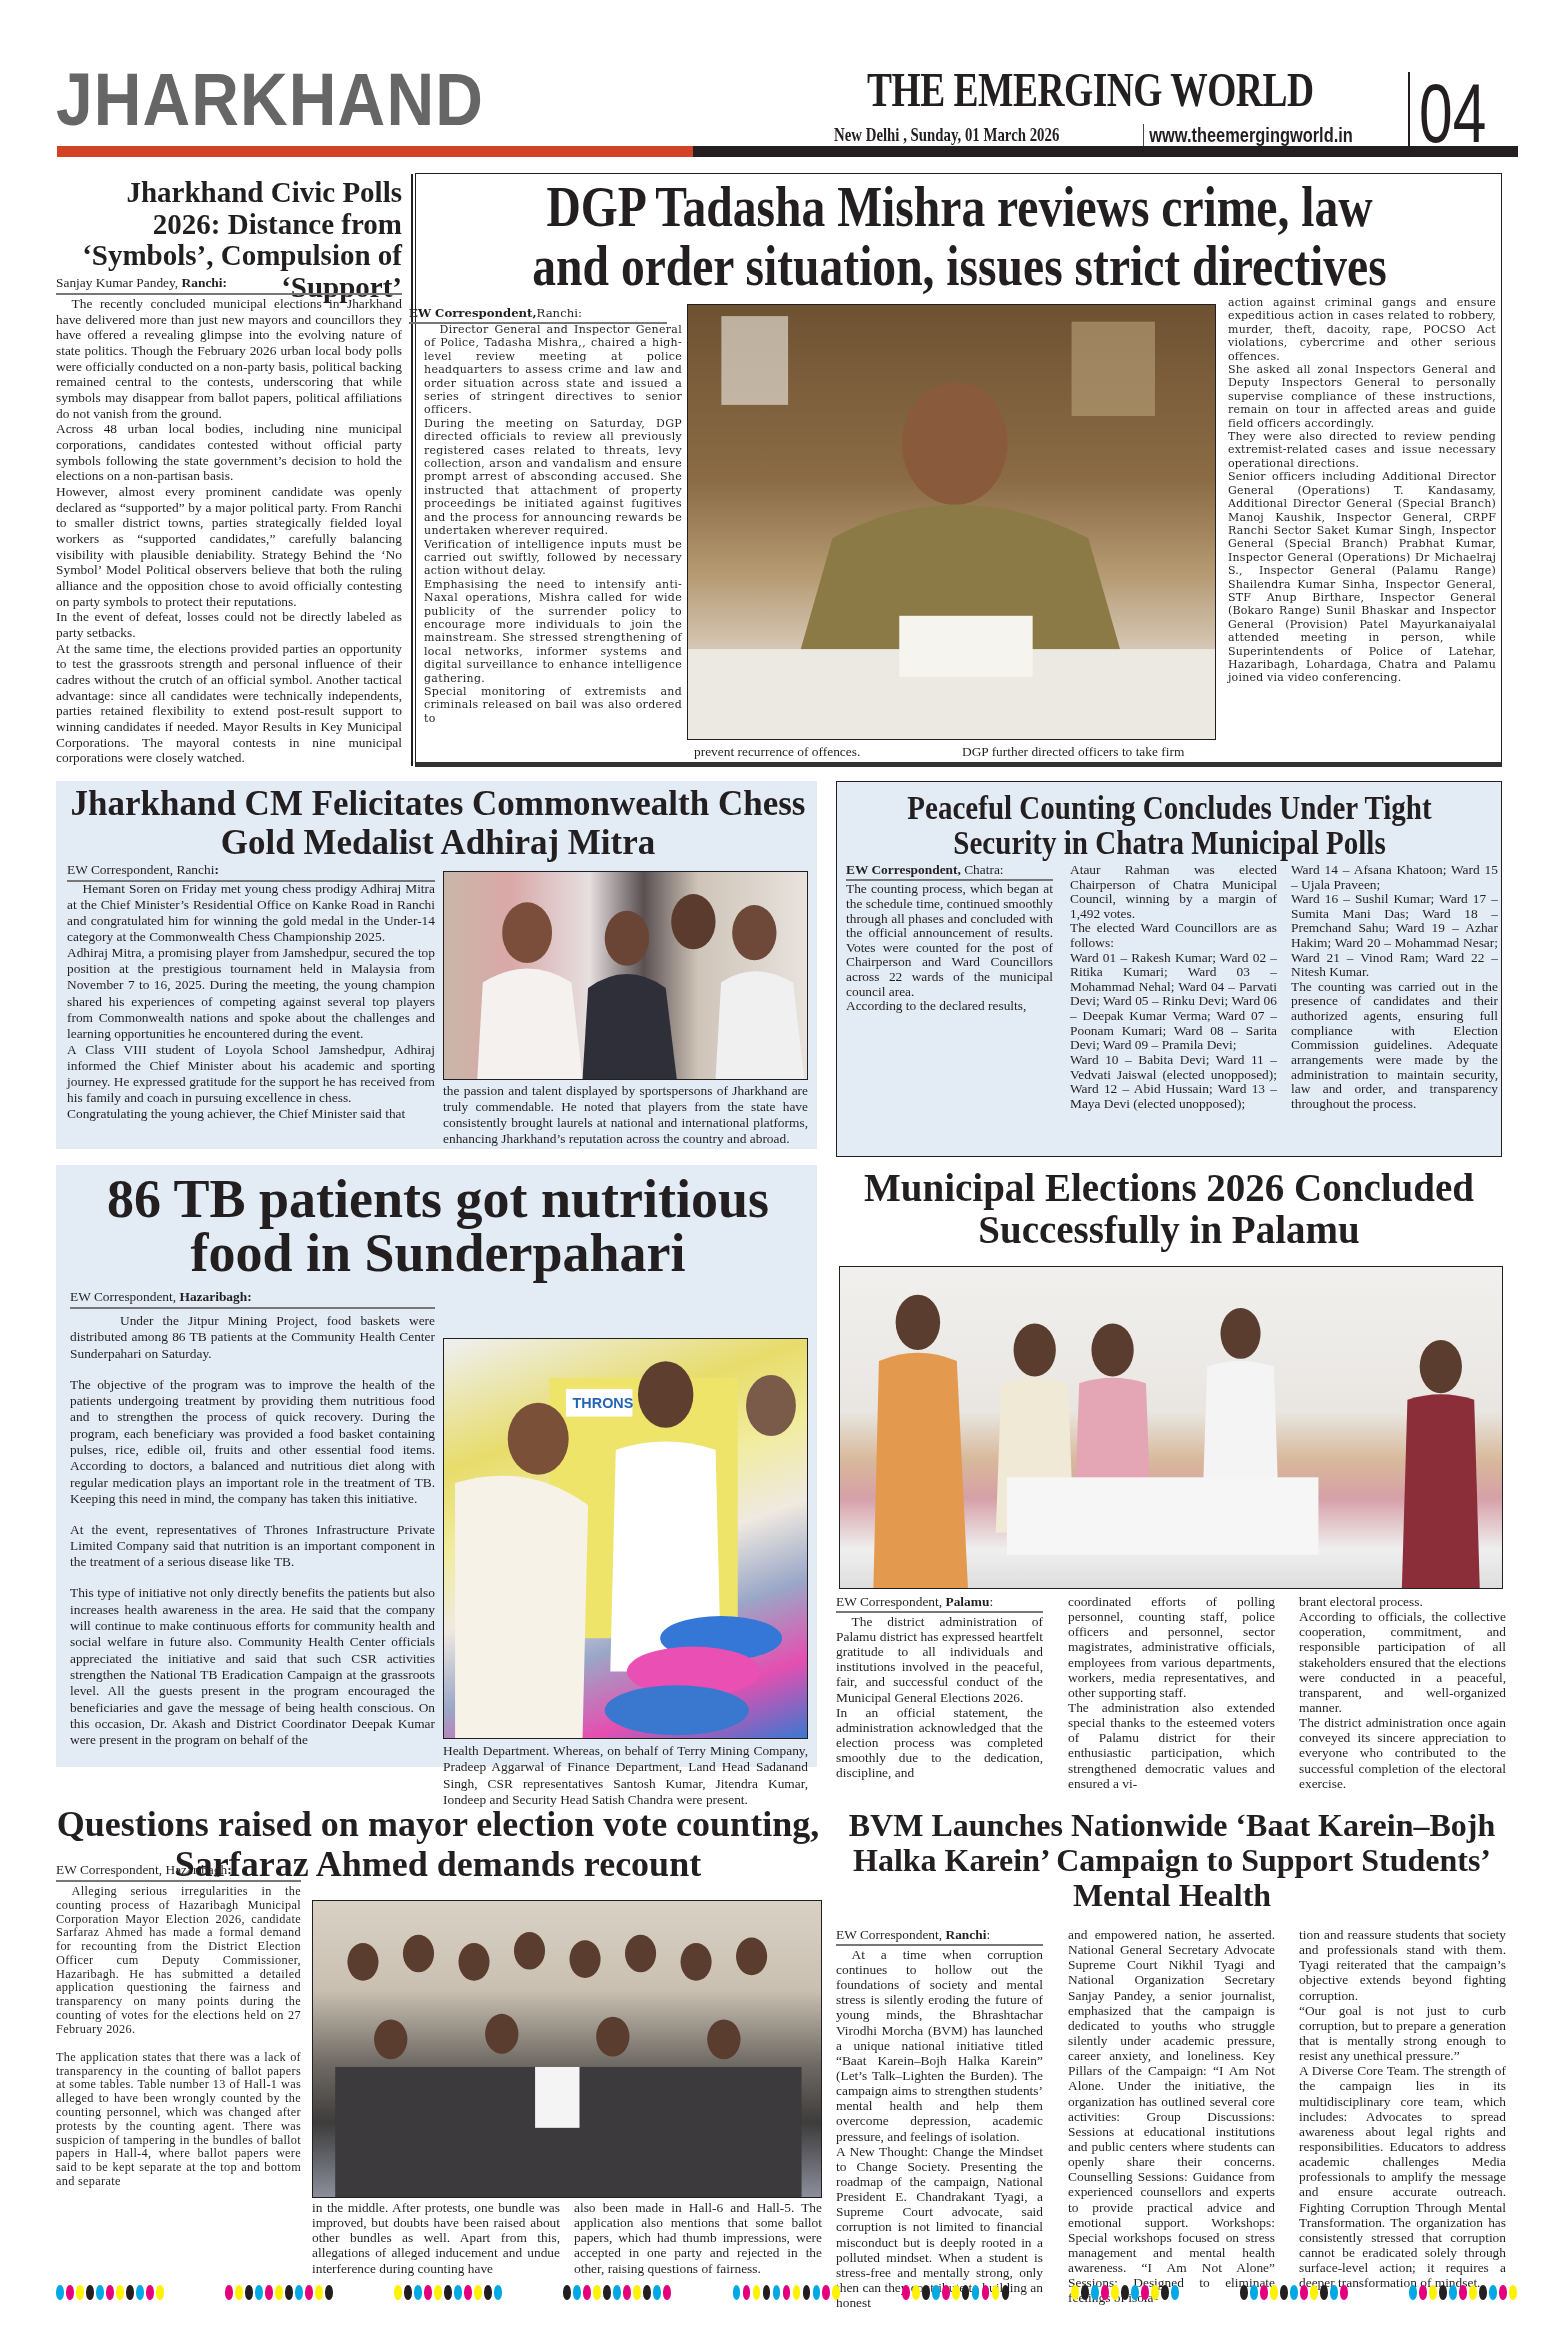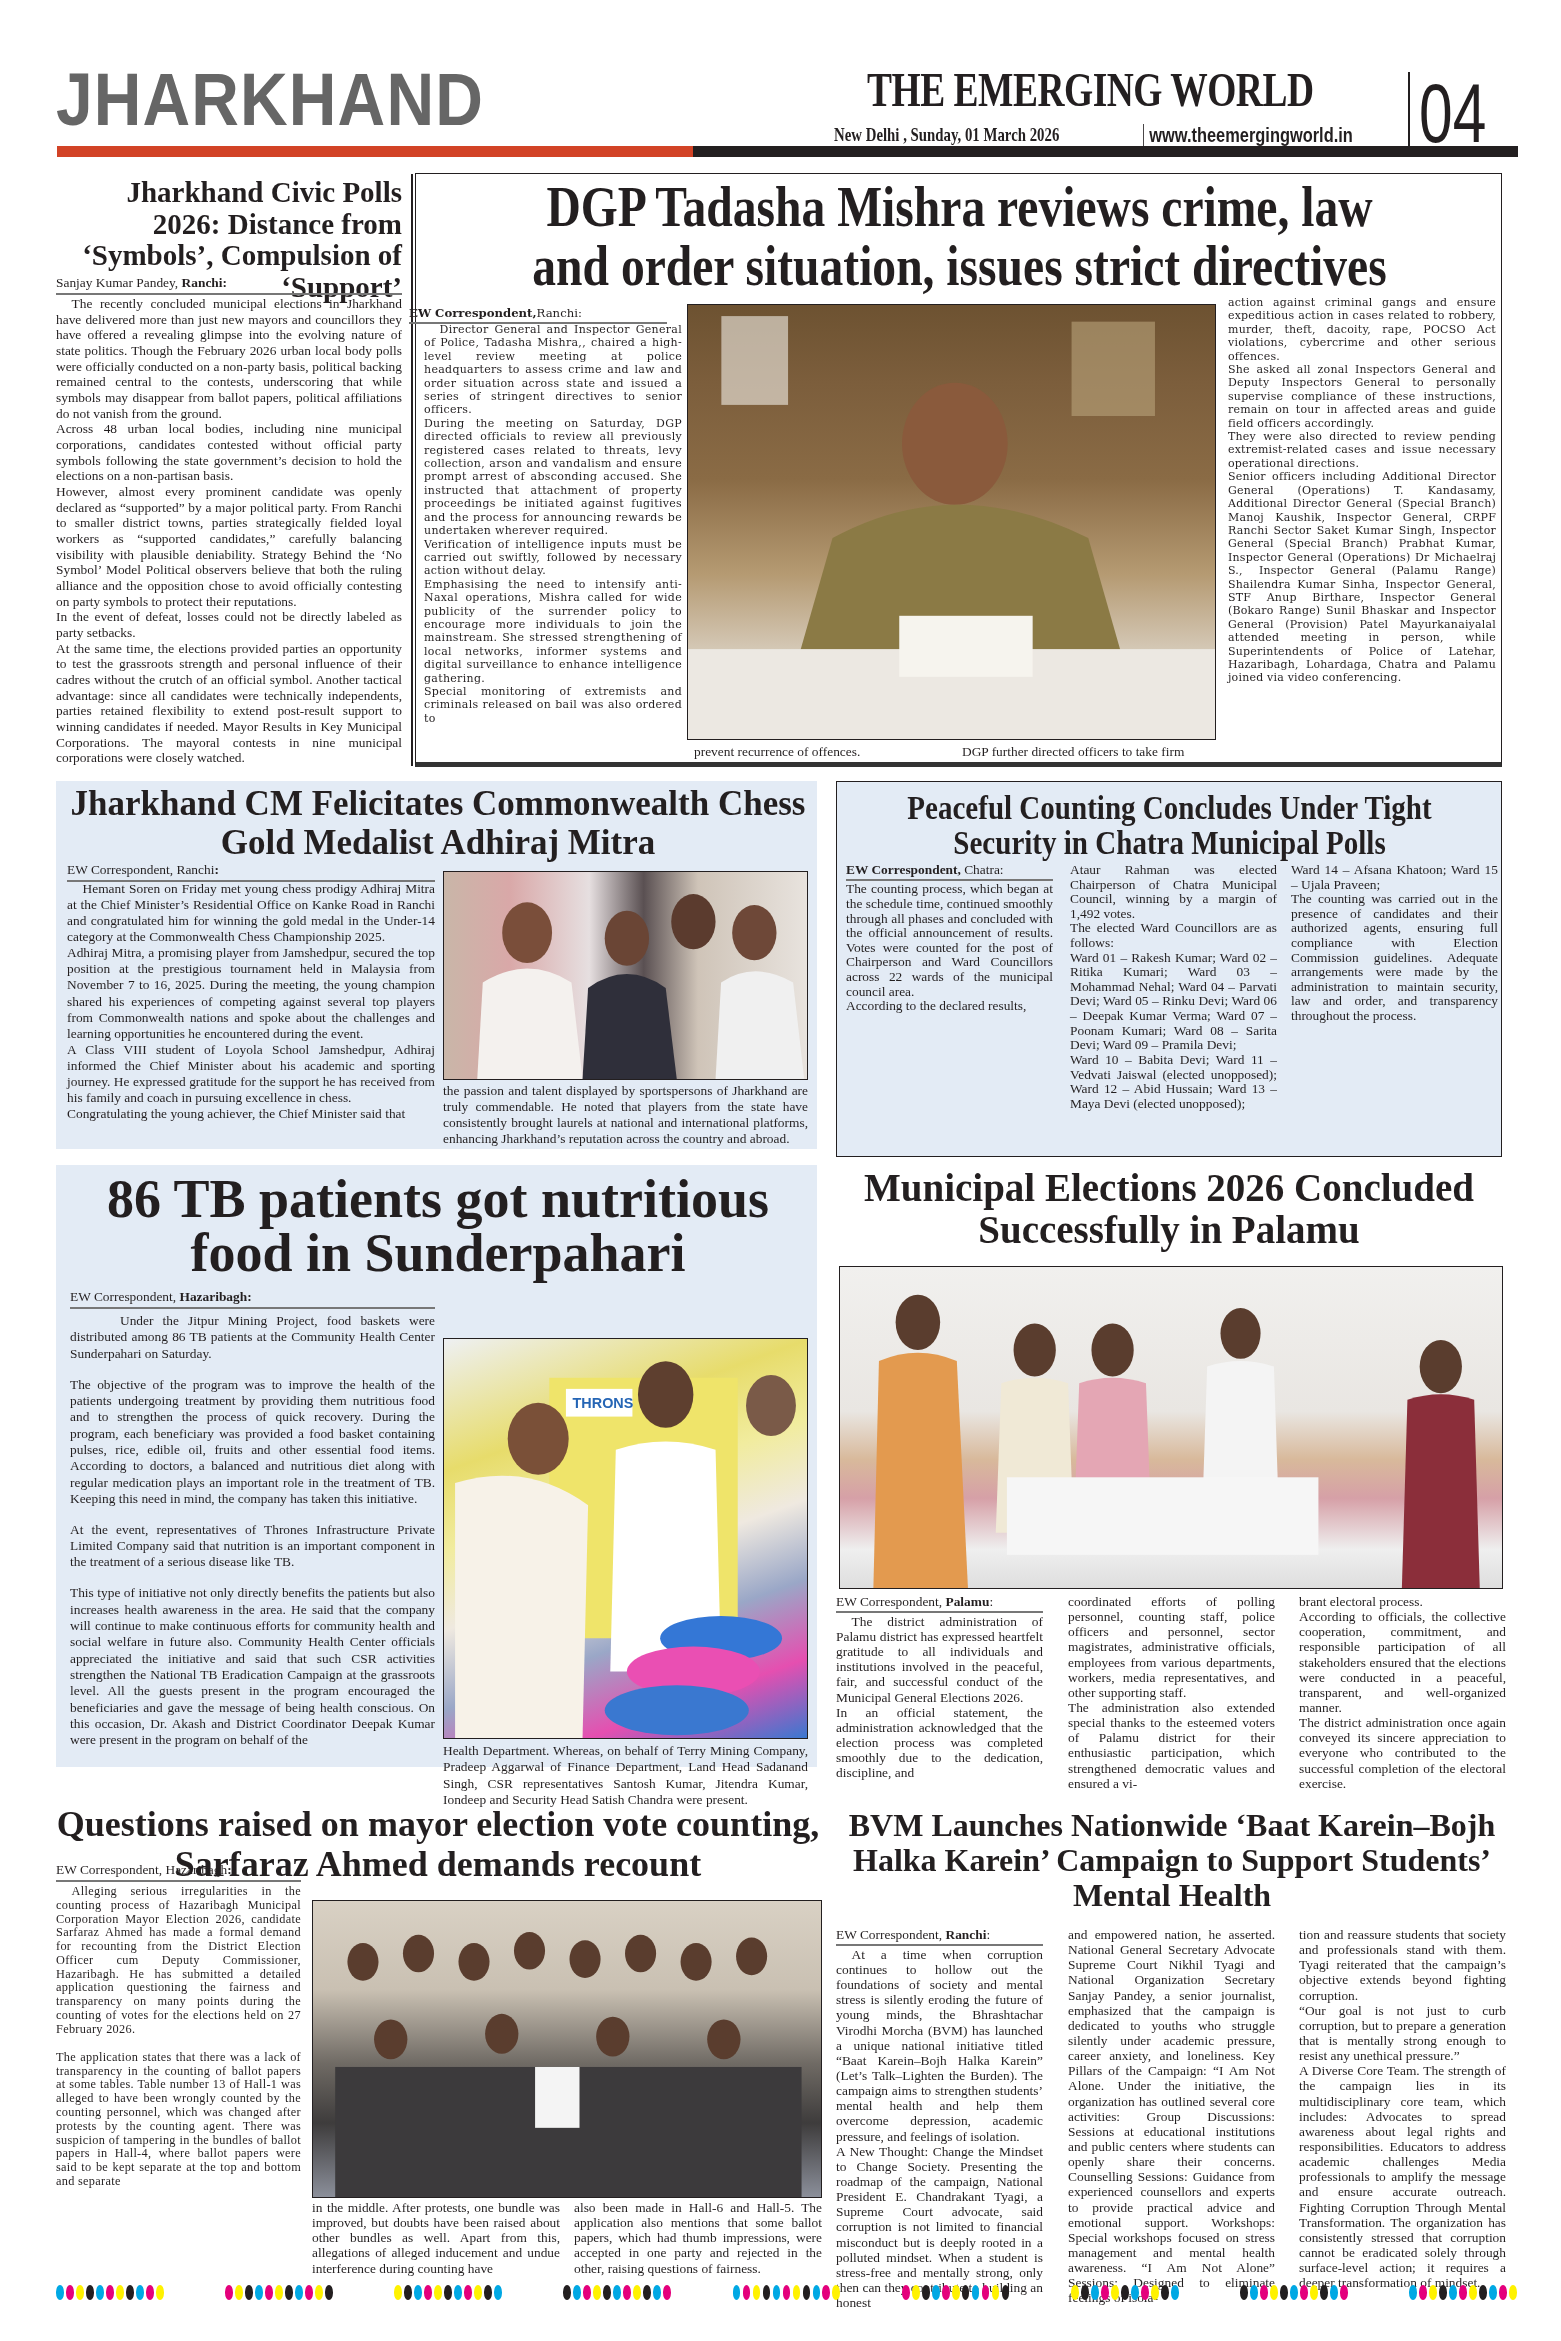--- a/index.html
+++ b/index.html
@@ -215,20 +215,21 @@
     <p>According to the declared results,</p>
   </div>
   <div class="abs body-text a4-col a4-c2">
     <p>Ataur Rahman was elected Chairperson of Chatra Municipal Council, winning by a margin of 1,492 votes.</p>
     <p>The elected Ward Councillors are as follows:</p>
     <p>Ward 01 – Rakesh Kumar; Ward 02 – Ritika Kumari; Ward 03 – Mohammad Nehal; Ward 04 – Parvati Devi; Ward 05 – Rinku Devi; Ward 06 – Deepak Kumar Verma; Ward 07 – Poonam Kumari; Ward 08 – Sarita Devi; Ward 09 – Pramila Devi;</p>
     <p>Ward 10 – Babita Devi; Ward 11 – Vedvati Jaiswal (elected unopposed); Ward 12 – Abid Hussain; Ward 13 – Maya Devi (elected unopposed);</p>
   </div>
   <div class="abs body-text a4-col a4-c3">
     <p>Ward 14 – Afsana Khatoon; Ward 15 – Ujala Praveen;</p>
+    <p>Ward 16 – Sushil Kumar; Ward 17 – Sumita Mani Das; Ward 18 – Premchand Sahu; Ward 19 – Azhar Hakim; Ward 20 – Mohammad Nesar; Ward 21 – Vinod Ram; Ward 22 – Nitesh Kumar.</p>
     <p>The counting was carried out in the presence of candidates and their authorized agents, ensuring full compliance with Election Commission guidelines. Adequate arrangements were made by the administration to maintain security, law and order, and transparency throughout the process.</p>
   </div>
 </div>
 
 <div>
   <div class="abs tinted a5-box"></div>
   <h2 class="abs headline a5-head">86 TB patients got nutritious food in Sunderpahari</h2>
   <div class="abs byline a5-byline">
     <span>EW Correspondent, </span><b>Hazaribagh:</b>
   </div>

